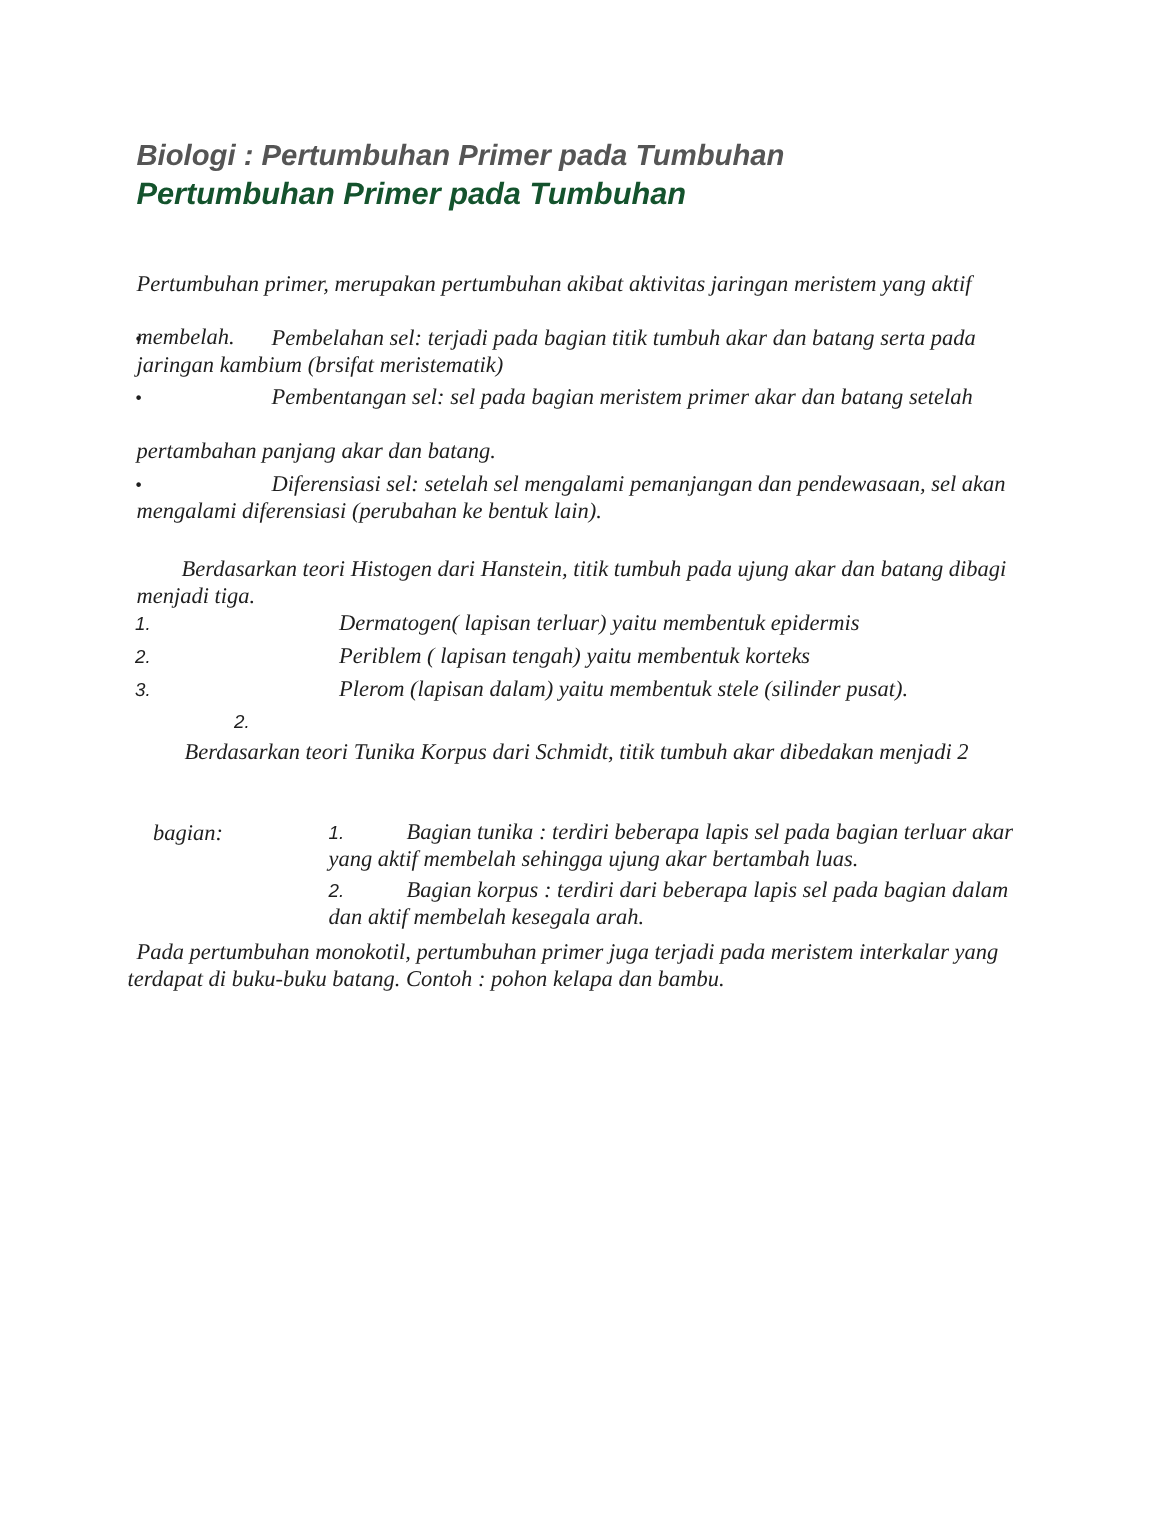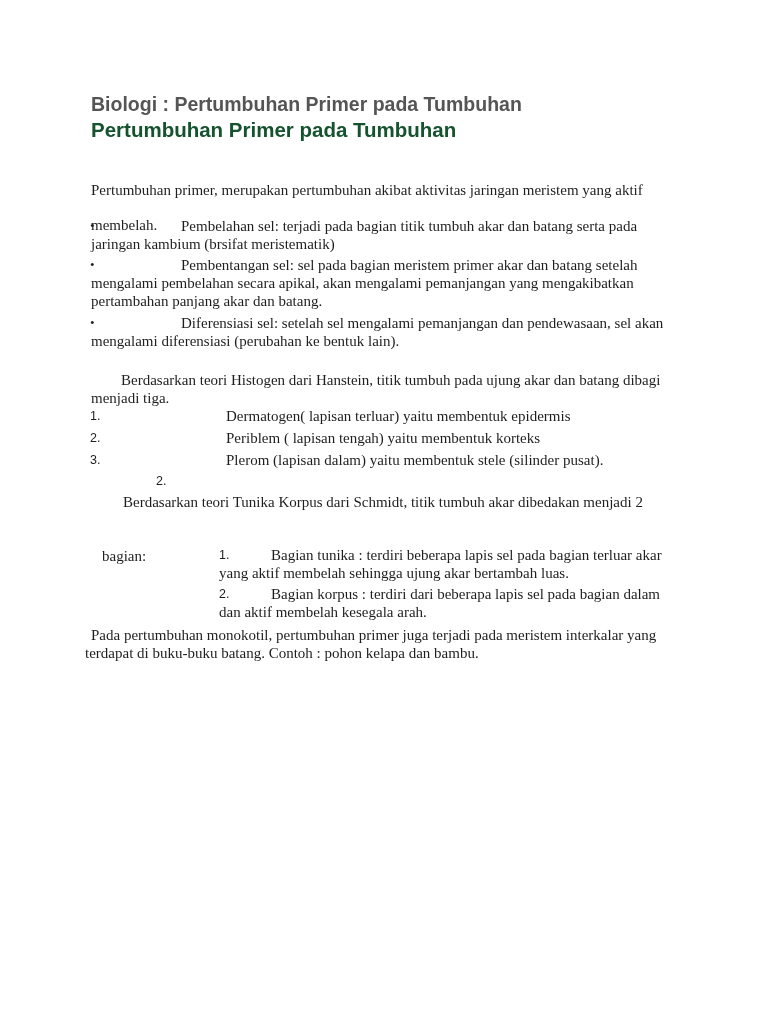--- a/index.html
+++ b/index.html
@@ -11,21 +11,21 @@
       width: 768px;
       height: 1024px;
       position: relative;
       overflow: hidden;
       font-family: "Liberation Serif", serif;
       color: #1a1a1a;
     }
     .page {
       position: absolute;
       left: 0; top: 0;
-      width: 768px; height: 772px;
+      width: 768px; height: 772px; font-style: italic;
     }
     .title-gray {
       position: absolute;
       left: 91px; top: 93px;
       font-family: "Liberation Sans", sans-serif;
       font-weight: bold;
       font-size: 19.5px;
       color: #555555;
       white-space: nowrap;
       letter-spacing: 0px;
@@ -70,21 +70,20 @@
 
   <div class="txt" style="left:91px; top:181px;">Pertumbuhan primer, merupakan pertumbuhan akibat aktivitas jaringan meristem yang aktif</div>
   <div class="txt" style="left:91px; top:216px;">membelah.</div>
 
   <div class="bullet" style="left:90px; top:217px;">•</div>
   <div class="txt" style="left:181px; top:217px;">Pembelahan sel: terjadi pada bagian titik tumbuh akar dan batang serta pada</div>
   <div class="txt" style="left:91px; top:235px;">jaringan kambium (brsifat meristematik)</div>
 
   <div class="bullet" style="left:90px; top:256px;">•</div>
   <div class="txt" style="left:181px; top:256px;">Pembentangan sel: sel pada bagian meristem primer akar dan batang setelah</div>
-  <div class="txt" style="left:91px; top:274px;">mengalami pembelahan secara apikal, akan mengalami pemanjangan yang mengakibatkan</div>
   <div class="txt" style="left:91px; top:292px;">pertambahan panjang akar dan batang.</div>
 
   <div class="bullet" style="left:90px; top:314px;">•</div>
   <div class="txt" style="left:181px; top:314px;">Diferensiasi sel: setelah sel mengalami pemanjangan dan pendewasaan, sel akan</div>
   <div class="txt" style="left:91px; top:332px;">mengalami diferensiasi (perubahan ke bentuk lain).</div>
 
   <div class="txt" style="left:121px; top:371px;">Berdasarkan teori Histogen dari Hanstein, titik tumbuh pada ujung akar dan batang dibagi</div>
   <div class="txt" style="left:91px; top:389px;">menjadi tiga.</div>
 
   <div class="num" style="left:90px; top:407px;">1.</div>

